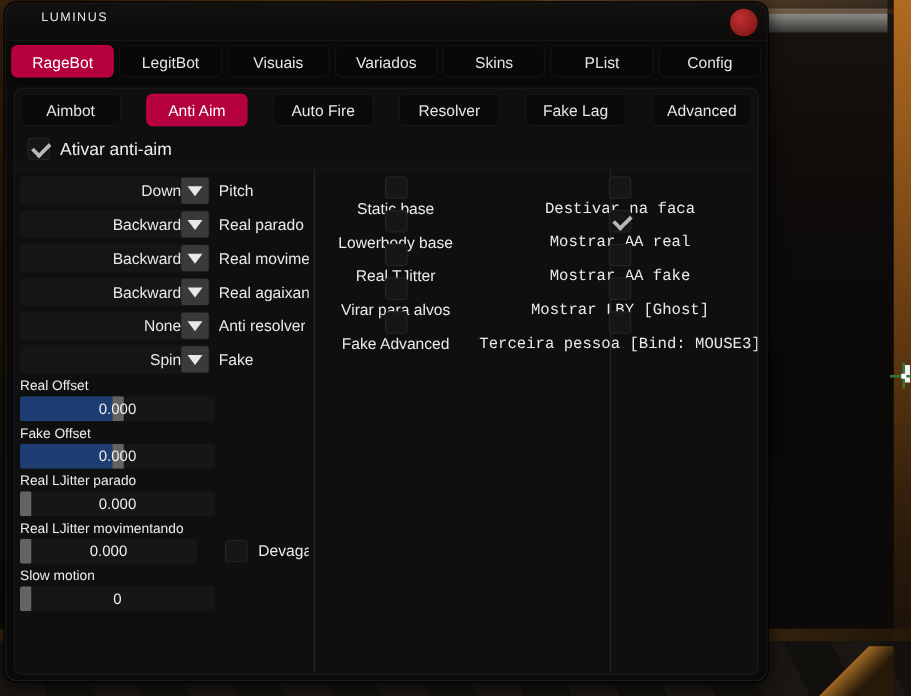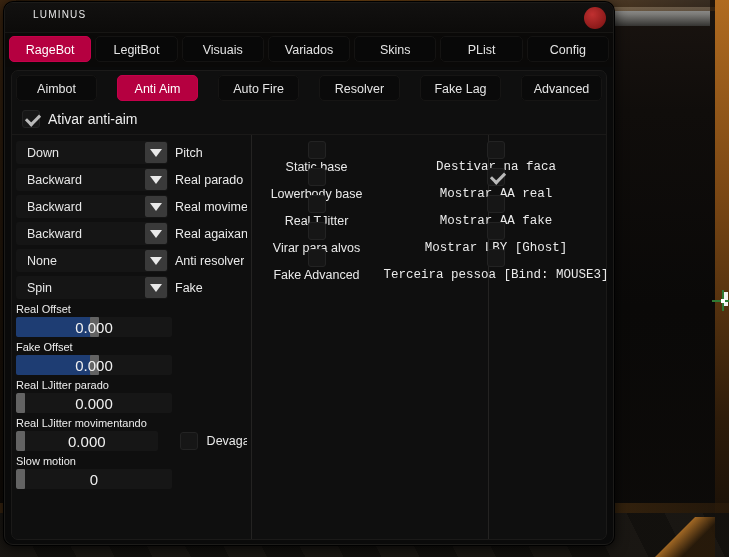--- a/index.html
+++ b/index.html
@@ -203,21 +203,21 @@
     width: 152px; height: 23px;
     background: #151515;
     border-radius: 3px;
     display: flex; align-items: center;
     cursor: pointer;
   }
   .dd .dd-val {
     font-size: 12.5px; color: #e8e8e8;
     padding-left: 11px;
     flex: 1;
-    white-space: nowrap; overflow: hidden;
+    white-space: nowrap; overflow: hidden; text-align: right;
   }
   .dd-arrow {
     width: 22px; height: 21px;
     background: #3a3a3a;
     border-radius: 2px;
     margin-right: 1px;
     display: flex; align-items: center; justify-content: center;
   }
   .dd-arrow::after {
     content: "";
@@ -266,21 +266,21 @@
   }
   .sl-handle {
     position: absolute; top: 0; bottom: 0;
     width: 9px;
     background: #636363;
     border-radius: 1px;
   }
   .sl-text {
     position: absolute; inset: 0;
     display: flex; align-items: center; justify-content: center;
-    font-size: 15px; color: #f0f0f0;
+    font-size: 12px; color: #f0f0f0;
     pointer-events: none;
   }
 
   .sl-inline-row { display: flex; align-items: center; }
   .sl-side-chk {
     display: flex; align-items: center;
     gap: 9px;
     margin-left: 22px;
     overflow: hidden;
     max-width: 68px;

